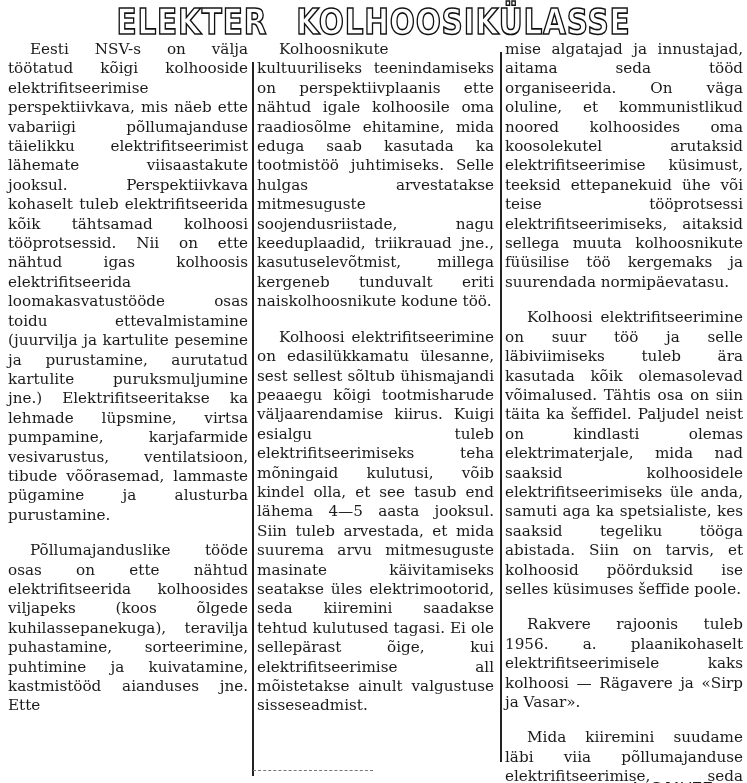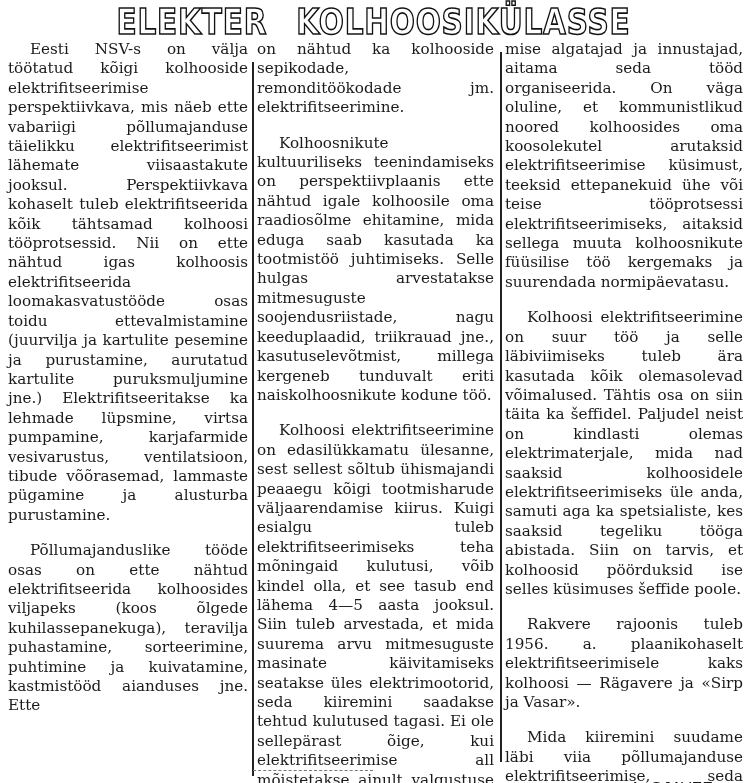--- a/index.html
+++ b/index.html
@@ -58,21 +58,20 @@
 <div class="headline">ELEKTER KOLHOOSIKÜLASSE</div>
 
 <div class="col c1">
   <p class="indent">Eesti NSV-s on välja töötatud kõigi kolhooside elektrifitseerimise perspektiivkava, mis näeb ette vabariigi põllumajanduse täielikku elektrifitseerimist lähemate viisaastakute jooksul. Perspektiivkava kohaselt tuleb elektrifitseerida kõik tähtsamad kolhoosi tööprotsessid. Nii on ette nähtud igas kolhoosis elektrifitseerida loomakasvatustööde osas toidu ettevalmistamine (juurvilja ja kartulite pesemine ja purustamine, aurutatud kartulite puruksmuljumine jne.) Elektrifitseeritakse ka lehmade lüpsmine, virtsa pumpamine, karjafarmide vesivarustus, ventilatsioon, tibude võõrasemad, lammaste pügamine ja alusturba purustamine.</p>
   <p class="indent">Põllumajanduslike tööde osas on ette nähtud elektrifitseerida kolhoosides viljapeks (koos õlgede kuhilassepanekuga), teravilja puhastamine, sorteerimine, puhtimine ja kuivatamine, kastmistööd aianduses jne. Ette</p>
 </div>
 
 <div class="rule r1"></div>
 
 <div class="col c2">
-  <p>on nähtud ka kolhooside sepikodade, remonditöökodade jm. elektrifitseerimine.</p>
   <p class="indent">Kolhoosnikute kultuuriliseks teenindamiseks on perspektiivplaanis ette nähtud igale kolhoosile oma raadiosõlme ehitamine, mida eduga saab kasutada ka tootmistöö juhtimiseks. Selle hulgas arvestatakse mitmesuguste soojendusriistade, nagu keeduplaadid, triikrauad jne., kasutuselevõtmist, millega kergeneb tunduvalt eriti naiskolhoosnikute kodune töö.</p>
   <p class="indent">Kolhoosi elektrifitseerimine on edasilükkamatu ülesanne, sest sellest sõltub ühismajandi peaaegu kõigi tootmisharude väljaarendamise kiirus. Kuigi esialgu tuleb elektrifitseerimiseks teha mõningaid kulutusi, võib kindel olla, et see tasub end lähema 4—5 aasta jooksul. Siin tuleb arvestada, et mida suurema arvu mitmesuguste masinate käivitamiseks seatakse üles elektrimootorid, seda kiiremini saadakse tehtud kulutused tagasi. Ei ole sellepärast õige, kui elektrifitseerimise all mõistetakse ainult valgustuse sisseseadmist.</p>
 
 </div>
 
 <div class="rule r2"></div>
 
 <div class="col c3">
   <p>mise algatajad ja innustajad, aitama seda tööd organiseerida. On väga oluline, et kommunistlikud noored kolhoosides oma koosolekutel arutaksid elektrifitseerimise küsimust, teeksid ettepanekuid ühe või teise tööprotsessi elektrifitseerimiseks, aitaksid sellega muuta kolhoosnikute füüsilise töö kergemaks ja suurendada normipäevatasu.</p>
   <p class="indent">Kolhoosi elektrifitseerimine on suur töö ja selle läbiviimiseks tuleb ära kasutada kõik olemasolevad võimalused. Tähtis osa on siin täita ka šeffidel. Paljudel neist on kindlasti olemas elektrimaterjale, mida nad saaksid kolhoosidele elektrifitseerimiseks üle anda, samuti aga ka spetsialiste, kes saaksid tegeliku tööga abistada. Siin on tarvis, et kolhoosid pöörduksid ise selles küsimuses šeffide poole.</p>

